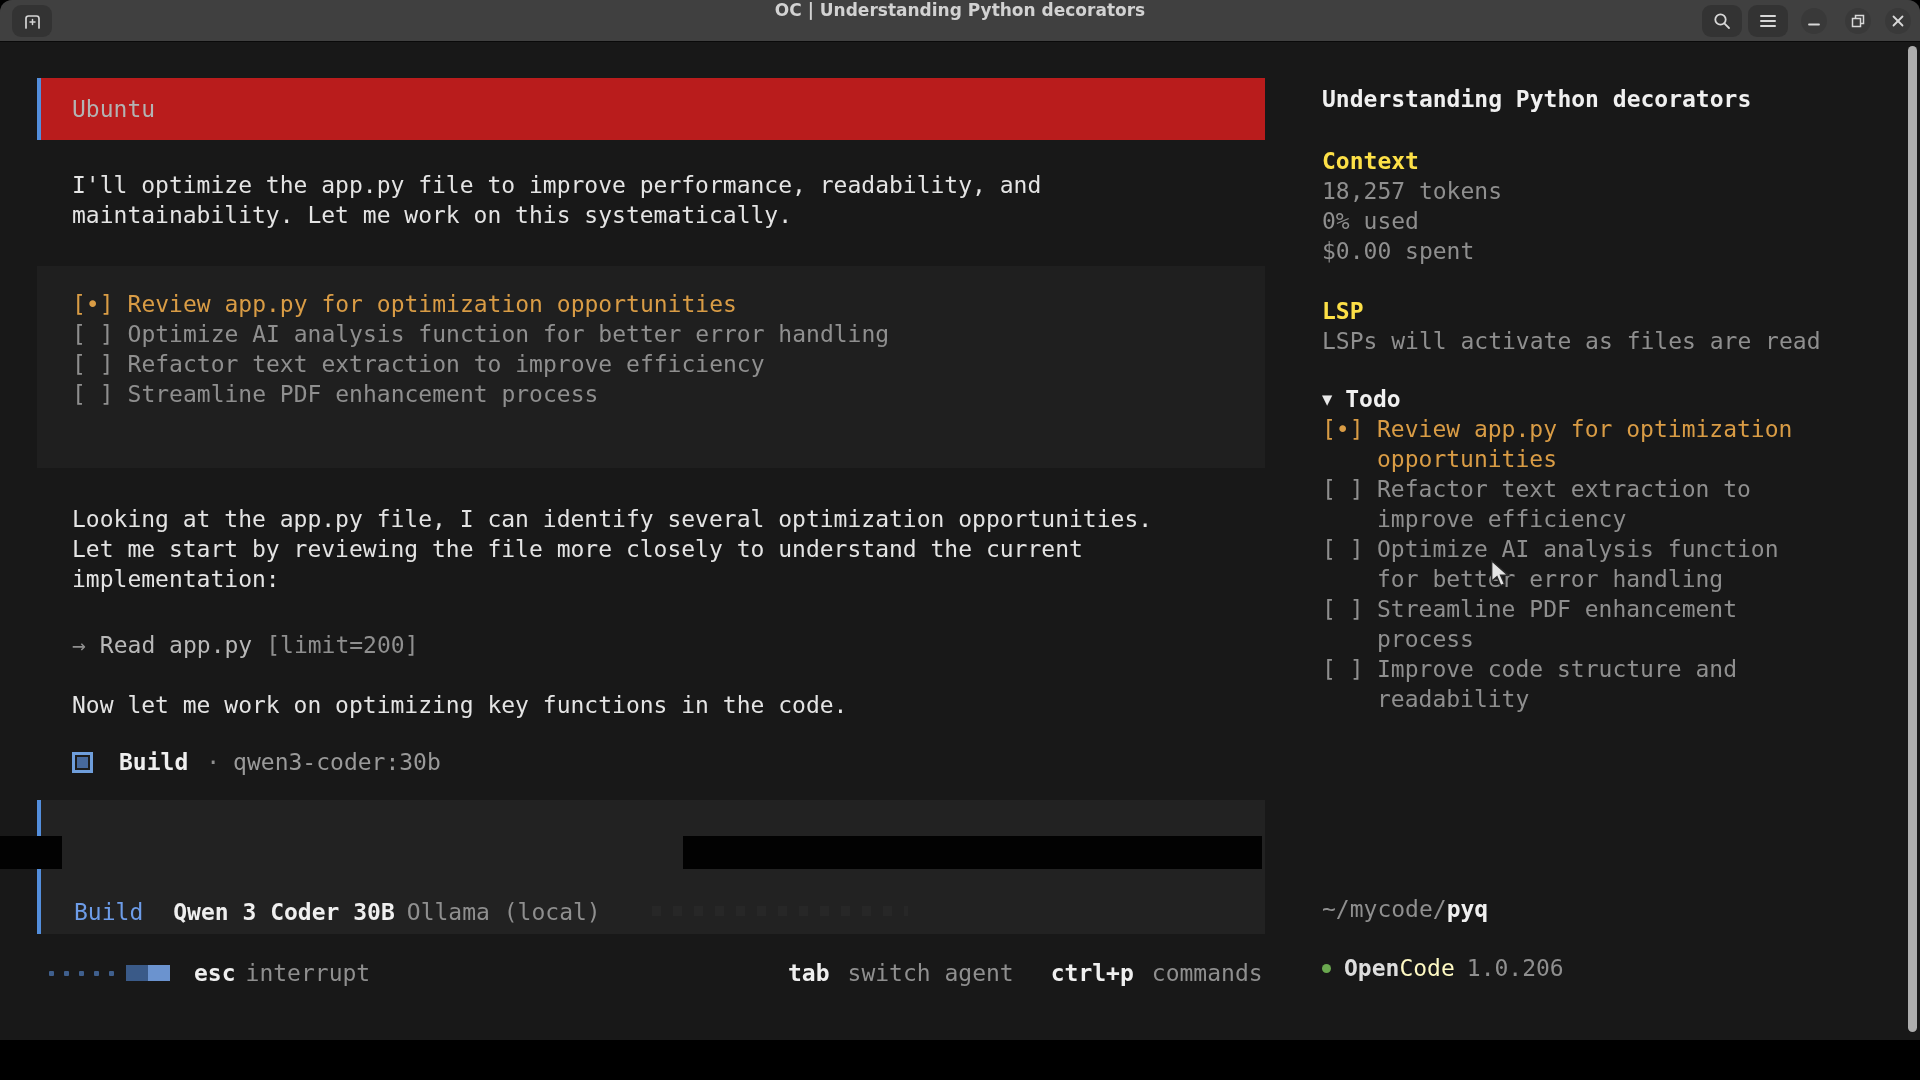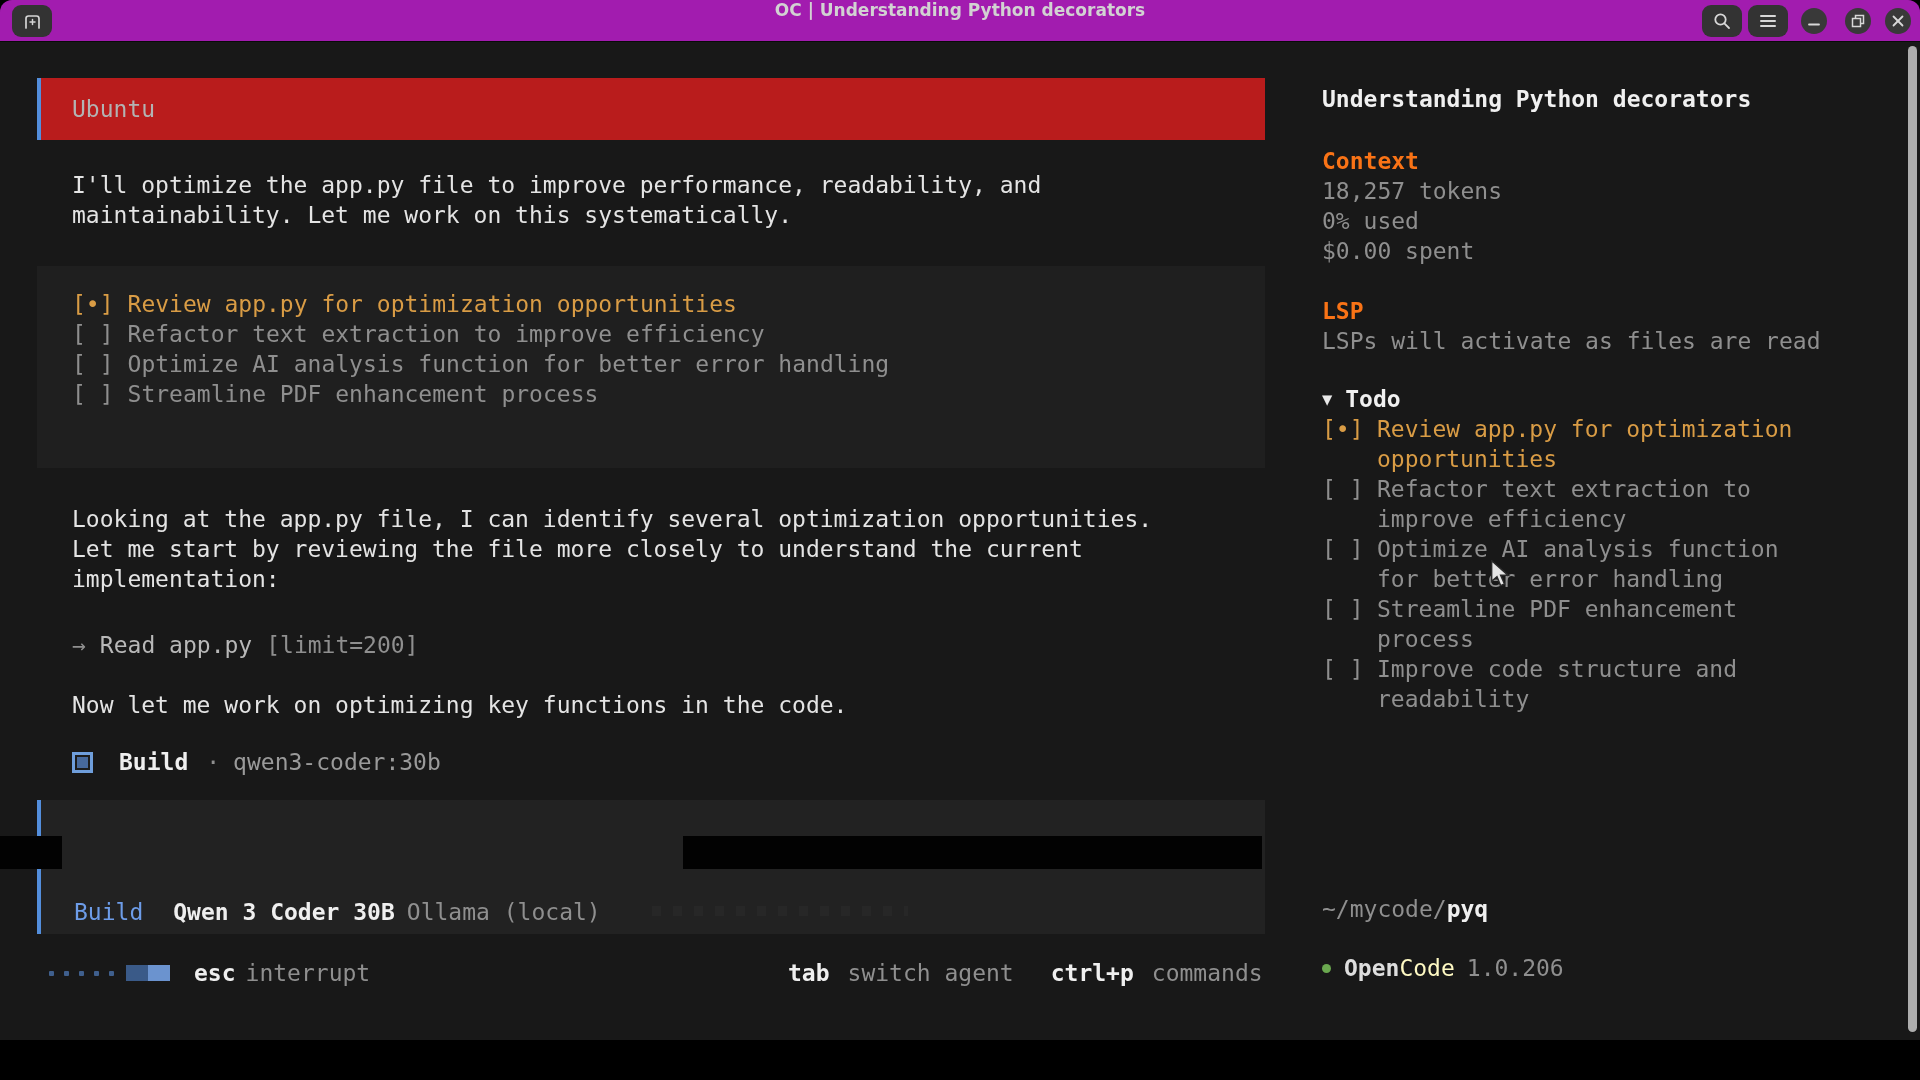--- a/index.html
+++ b/index.html
@@ -10,21 +10,21 @@
     overflow:hidden;
     font-family:"DejaVu Sans Mono", monospace;
   }
   .window{
     position:absolute;left:0;top:0;width:1920px;height:1040px;
     background:#181818;border-radius:12px 12px 0 0;overflow:hidden;
   }
   
   .titlebar{
     position:absolute;left:0;top:0;width:1920px;height:42px;
-    background:#a21caf;border-bottom:1px solid #0a0a0a;box-sizing:border-box;
+    background:#404040;border-bottom:1px solid #0a0a0a;box-sizing:border-box;
   }
   .tb-title{
     position:absolute;left:0;top:0;width:100%;height:42px;line-height:42px;
     text-align:center;color:#d2d2d2;font:bold 17px "DejaVu Sans", sans-serif;
   }
   .tb-btn{position:absolute;display:flex;align-items:center;justify-content:center;cursor:default;}
   .btn-square{width:40px;height:32px;top:5px;background:#333333;border-radius:9px;}
   .btn-circle{width:26px;height:26px;top:8px;background:#393939;border-radius:50%;}
   .tb-btn svg{display:block;}
   
@@ -81,21 +81,21 @@
   .sq2{width:22px;height:16px;background:#6b93cf;}
   .key-cap{color:#efefef;font-weight:bold;}
   .key-action{color:#8f8f8f;}
   .status-left .key-cap{margin-left:24px;}
   .status-left .key-action{margin-left:10px;}
   .status-right{left:788px;top:958px;height:30px;display:flex;align-items:center;}
   .status-right .m18{margin-left:18px;}
   .status-right .m37{margin-left:37px;}
   
   .sb-title{left:1322px;top:84px;color:#f0f0f0;font-weight:bold;}
-  .sb-h{color:#f97316;font-weight:bold;}
+  .sb-h{color:#fde047;font-weight:bold;}
   .sb-gray{color:#8f8f8f;}
   #sb-context-h{left:1322px;top:146px;}
   #sb-context-lines{left:1322px;top:176px;}
   #sb-lsp-h{left:1322px;top:296px;}
   #sb-lsp-note{left:1322px;top:326px;}
   .sb-todo-h{left:1322px;top:384px;display:flex;align-items:center;color:#f0f0f0;}
   .sb-todo-h .tri{font-size:17px;margin-right:13px;color:#e8e8e8;}
   .sb-todo-list{left:1322px;top:414px;width:480px;}
   .sb-todo-list .todo-item{
     position:relative;padding-left:55px;width:425px;white-space:normal;
@@ -180,22 +180,22 @@
   <div class="abs mono session-header">
     <span>Ubuntu</span>
   </div>
 
   <div class="abs mono msg" id="msg1">I'll optimize the app.py file to improve performance, readability, and maintainability. Let me work on this systematically.</div>
 
   <div class="abs todo-bg"></div>
   <div class="abs mono todo-list">
 
   <div class="todo-item todo-active"><span class="checkbox">[•]</span><span>Review app.py for optimization opportunities</span></div>
+      <div class="todo-item todo-pending"><span class="checkbox">[ ]</span><span>Optimize AI analysis function for better error handling</span></div>
       <div class="todo-item todo-pending"><span class="checkbox">[ ]</span><span>Refactor text extraction to improve efficiency</span></div>
-      <div class="todo-item todo-pending"><span class="checkbox">[ ]</span><span>Optimize AI analysis function for better error handling</span></div>
       <div class="todo-item todo-pending"><span class="checkbox">[ ]</span><span>Streamline PDF enhancement process</span></div>
     </div>
 
   <div class="abs mono msg" id="msg2">Looking at the app.py file, I can identify several optimization opportunities. Let me start by reviewing the file more closely to understand the current implementation:</div>
 
   <div class="abs mono tool-line">
     <span class="tool-arrow">→</span><span class="tool-name">Read app.py</span><span class="tool-args">[limit=200]</span>
   </div>
 
   <div class="abs mono msg" id="msg3">Now let me work on optimizing key functions in the code.</div>

